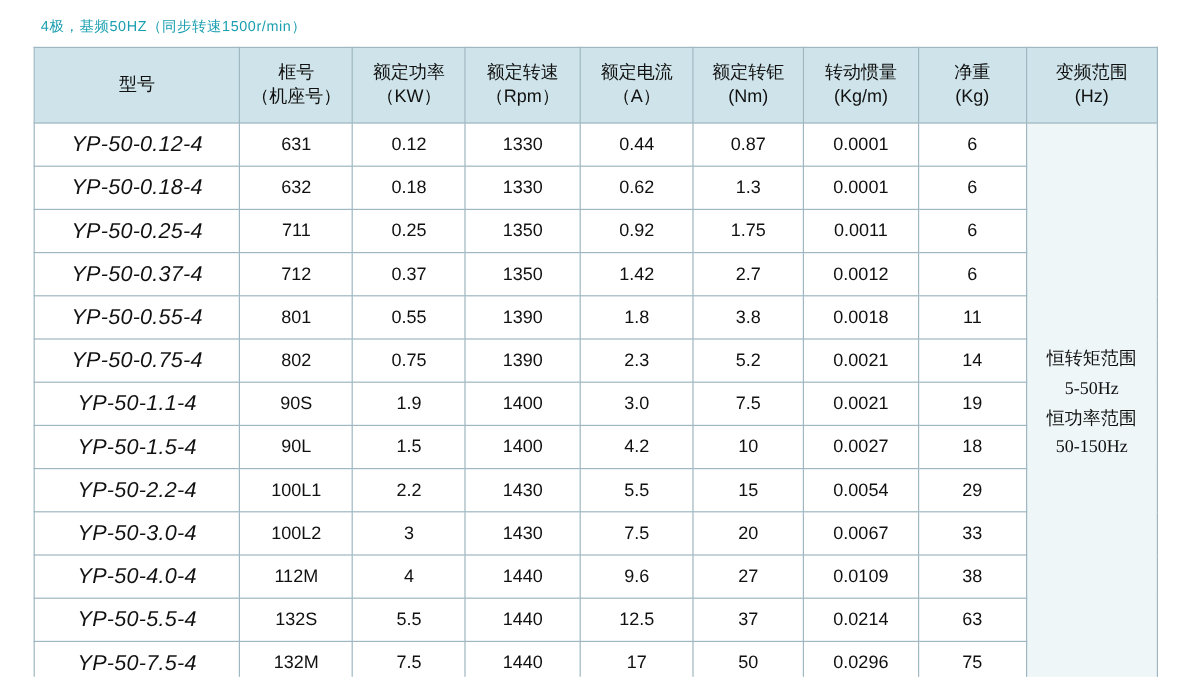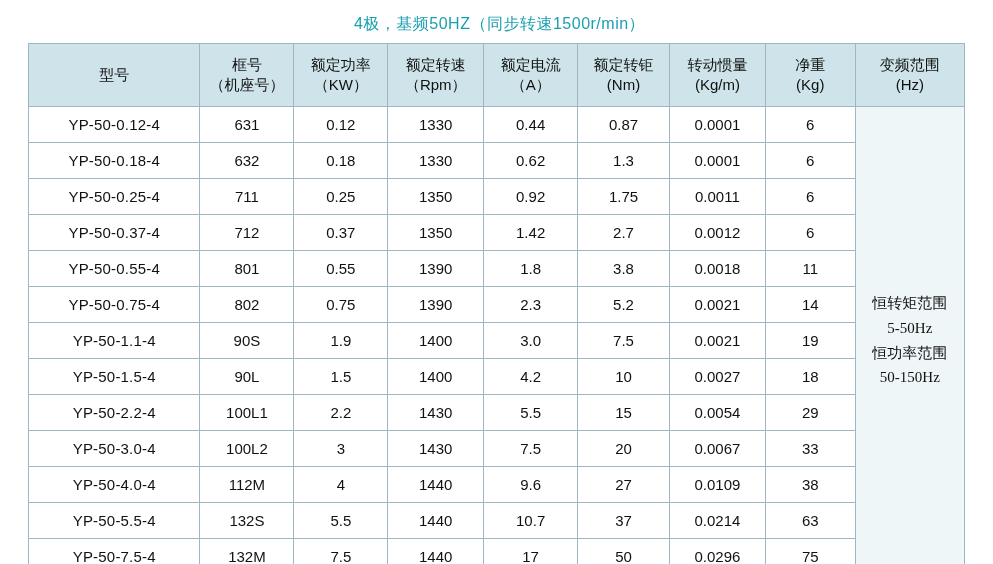--- a/index.html
+++ b/index.html
@@ -15,26 +15,25 @@
     overflow: hidden;
   }
   .page {
     position: relative;
     width: 993px;
     height: 564px;
     box-sizing: border-box;
     padding: 10px 28px 0 28px;
   }
   .doc-title {
-    font-size: 16px;
+    font-size: 12px;
     color: #1a9fb0;
     letter-spacing: 0.5px;
     padding: 4px 0 8px 6px;
     white-space: nowrap;
-    text-align: center;
   }
   table.spec {
     border-collapse: collapse;
     width: 937px;
     table-layout: fixed;
   }
   table.spec td, table.spec th {
     border: 1px solid #9fb7c0;
     text-align: center;
     vertical-align: middle;
@@ -49,22 +48,23 @@
     line-height: 1.35;
     font-size: 15px;
   }
   thead th .l1 { display: block; }
   thead th .l2 { display: block; }
   tbody td {
     height: 35px;
     background: #ffffff;
   }
   tbody td.model {
-    font-size: 15px;
+    font-size: 18px;
     letter-spacing: 0.2px;
+    font-style: italic;
   }
   tbody td.range {
     background: #eef6f8;
     line-height: 1.65;
     font-size: 15px;
     color: #111;
   }
   tbody td.range span { display: block; font-family: Liberation Serif, serif; }
   
   col.c-model { width: 168px; }
@@ -251,21 +251,21 @@
         <td>9.6</td>
         <td>27</td>
         <td>0.0109</td>
         <td>38</td>
       </tr>
       <tr>
         <td class="model">YP-50-5.5-4</td>
         <td>132S</td>
         <td>5.5</td>
         <td>1440</td>
-        <td>10.7</td>
+        <td>12.5</td>
         <td>37</td>
         <td>0.0214</td>
         <td>63</td>
       </tr>
       <tr>
         <td class="model">YP-50-7.5-4</td>
         <td>132M</td>
         <td>7.5</td>
         <td>1440</td>
         <td>17</td>

